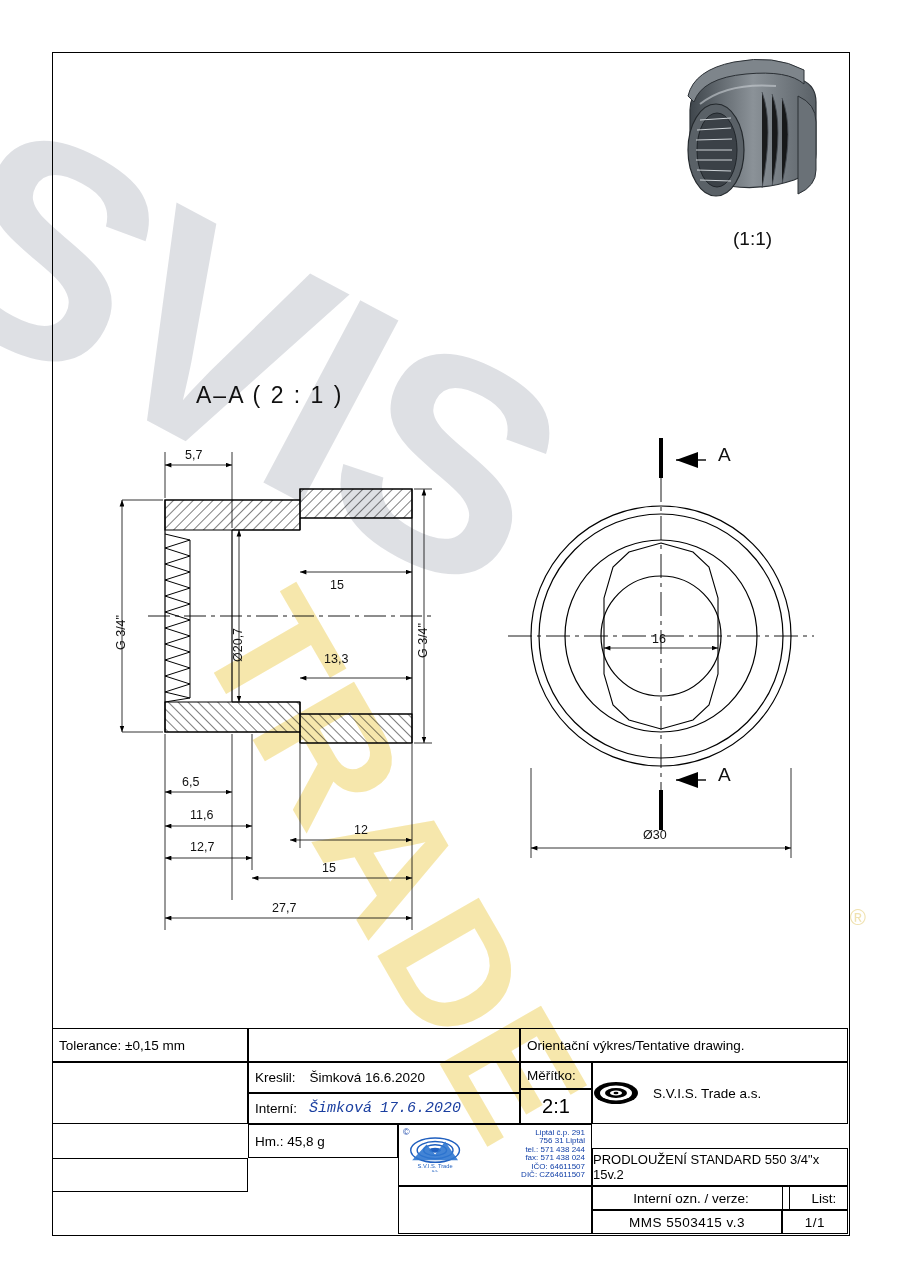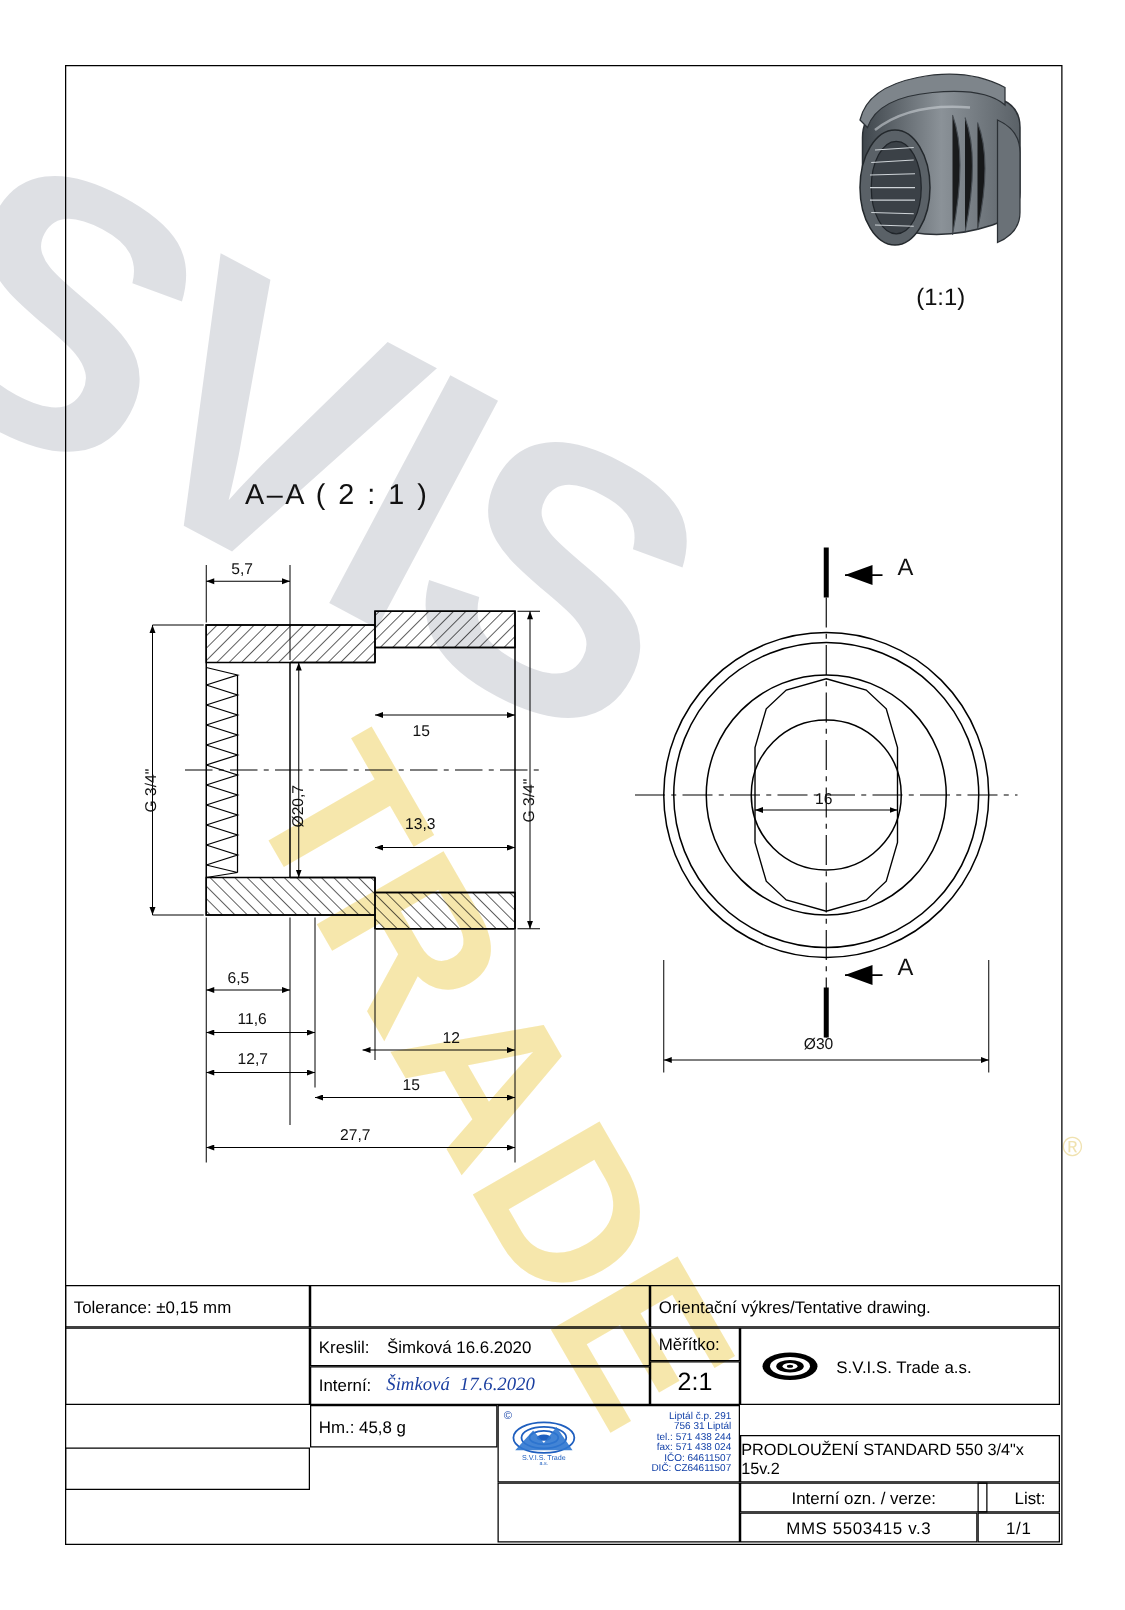--- a/index.html
+++ b/index.html
@@ -28,21 +28,21 @@
   svg.draw{position:absolute;left:0;top:0;width:900px;height:1288px;pointer-events:none;}
 
   
   .tb{position:absolute;left:52px;top:1028px;width:796px;height:206px;}
   .tb div.cell{position:absolute;box-sizing:border-box;border:1px solid #000;
                font-size:13.5px;display:flex;align-items:center;}
   .tb .pad{padding-left:6px;}
   .center{justify-content:center;}
   .small{font-size:12px;}
 
-  .sig{font-family:Liberation Serif, serif;font-style:italic;color:#1b3fa0;font-size:15px;}
+  .sig{font-family:Liberation Mono, monospace;font-style:italic;color:#1b3fa0;font-size:15px;}
   .blue{color:#1341a8;}
 
   .logo-svis{width:46px;height:24px;}
   .stamp{width:120px;height:52px;}
 
   .name-big{font-size:21px;letter-spacing:.5px;}
 </style>
 </head>
 <body>
 
@@ -250,21 +250,21 @@
 
   <div class="cell pad" style="left:196px;top:65px;width:272px;height:31px;">
     <span>Interní:</span>
     <span class="sig" style="margin-left:12px;">Šimková</span>
     <span class="sig" style="margin-left:8px;">17.6.2020</span>
   </div>
 
   <div class="cell pad small" style="left:468px;top:34px;width:72px;height:27px;">Měřítko:</div>
   <div class="cell center" style="left:468px;top:61px;width:72px;height:35px;font-size:20px;">2:1</div>
 
-  <div class="cell" style="left:540px;top:34px;width:256px;height:62px;padding-left:16px;">
+  <div class="cell" style="left:540px;top:34px;width:256px;height:62px;padding-left:0;">
     <svg class="logo-svis" viewBox="0 0 46 24">
       <ellipse cx="23" cy="12" rx="22" ry="11" fill="#000"></ellipse>
       <ellipse cx="23" cy="12" rx="16" ry="7.5" fill="#fff"></ellipse>
       <ellipse cx="23" cy="12" rx="11" ry="5" fill="#000"></ellipse>
       <ellipse cx="23" cy="12" rx="6" ry="2.6" fill="#fff"></ellipse>
       <ellipse cx="23" cy="12" rx="2.5" ry="1.2" fill="#000"></ellipse>
     </svg>
     <span style="margin-left:14px;">S.V.I.S. Trade a.s.</span>
   </div>
 

